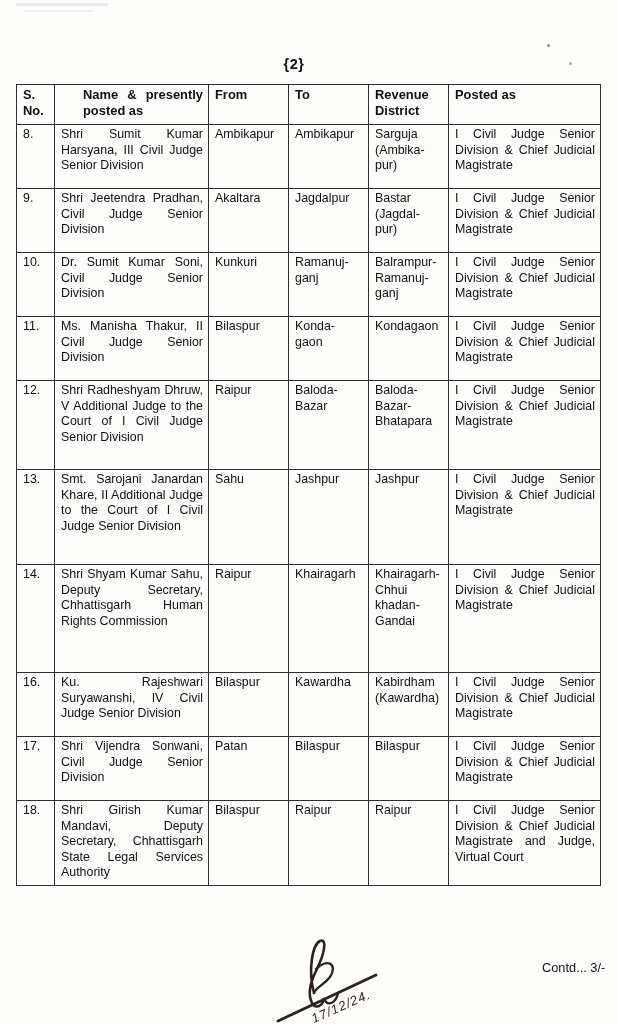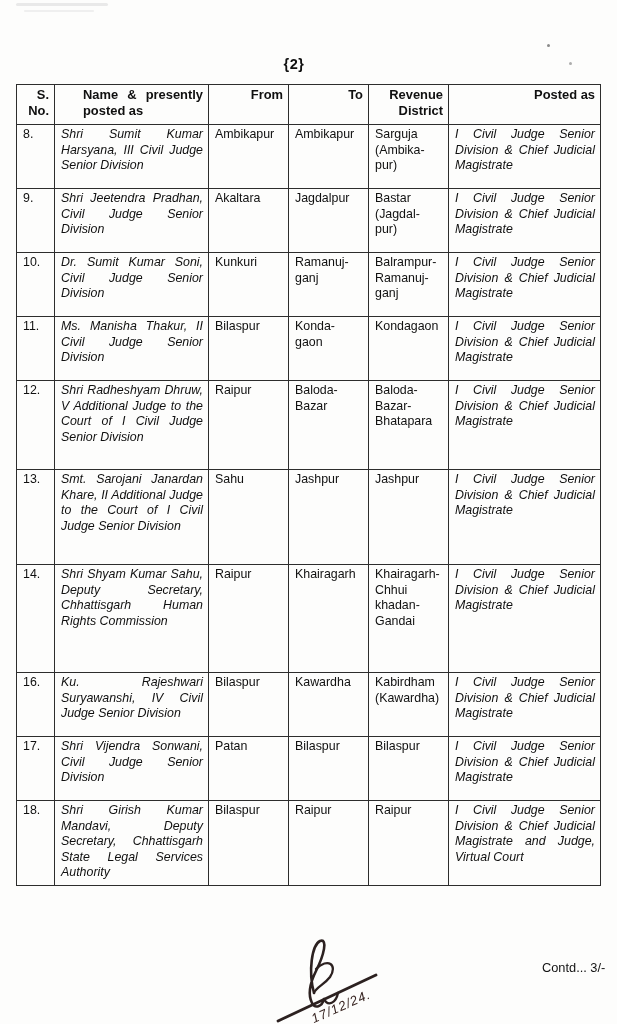--- a/index.html
+++ b/index.html
@@ -31,32 +31,32 @@
   }
   .transfer th, .transfer td {
     border: 1.7px solid #2d2d2d;
     padding: 2px 5px 4px 6px;
     vertical-align: top;
     font-size: 12.4px;
     line-height: 15.6px;
     word-wrap: break-word;
   }
   .transfer thead th {
-    text-align: right; font-weight: bold; font-size: 12.9px; line-height: 16px;
+    text-align: left; font-weight: bold; font-size: 12.9px; line-height: 16px;
     height: 33px;
   }
   .transfer thead th.col-name { text-align: justify; padding-left: 28px; }
   col.c-sno      { width: 38px;  }
   col.c-name     { width: 154px; }
   col.c-from     { width: 80px;  }
   col.c-to       { width: 80px;  }
   col.c-district { width: 80px;  }
   col.c-posted   { width: 152px; }
 
-  td.col-name, td.col-posted { text-align: justify; font-style: italic; }
+  td.col-name, td.col-posted { text-align: justify; }
   tbody tr { height: 64px; }
   tbody tr:nth-child(5)  { height: 89px; }  
   tbody tr:nth-child(6)  { height: 95px; }  
   tbody tr:nth-child(7)  { height: 108px; }  
   tbody tr:nth-child(11) { height: 97px; }  
 
   .contd {
     position: absolute; left: 494px; top: 960px;
     font-size: 12.8px; color: #131313; margin-left: 48px;
   }

